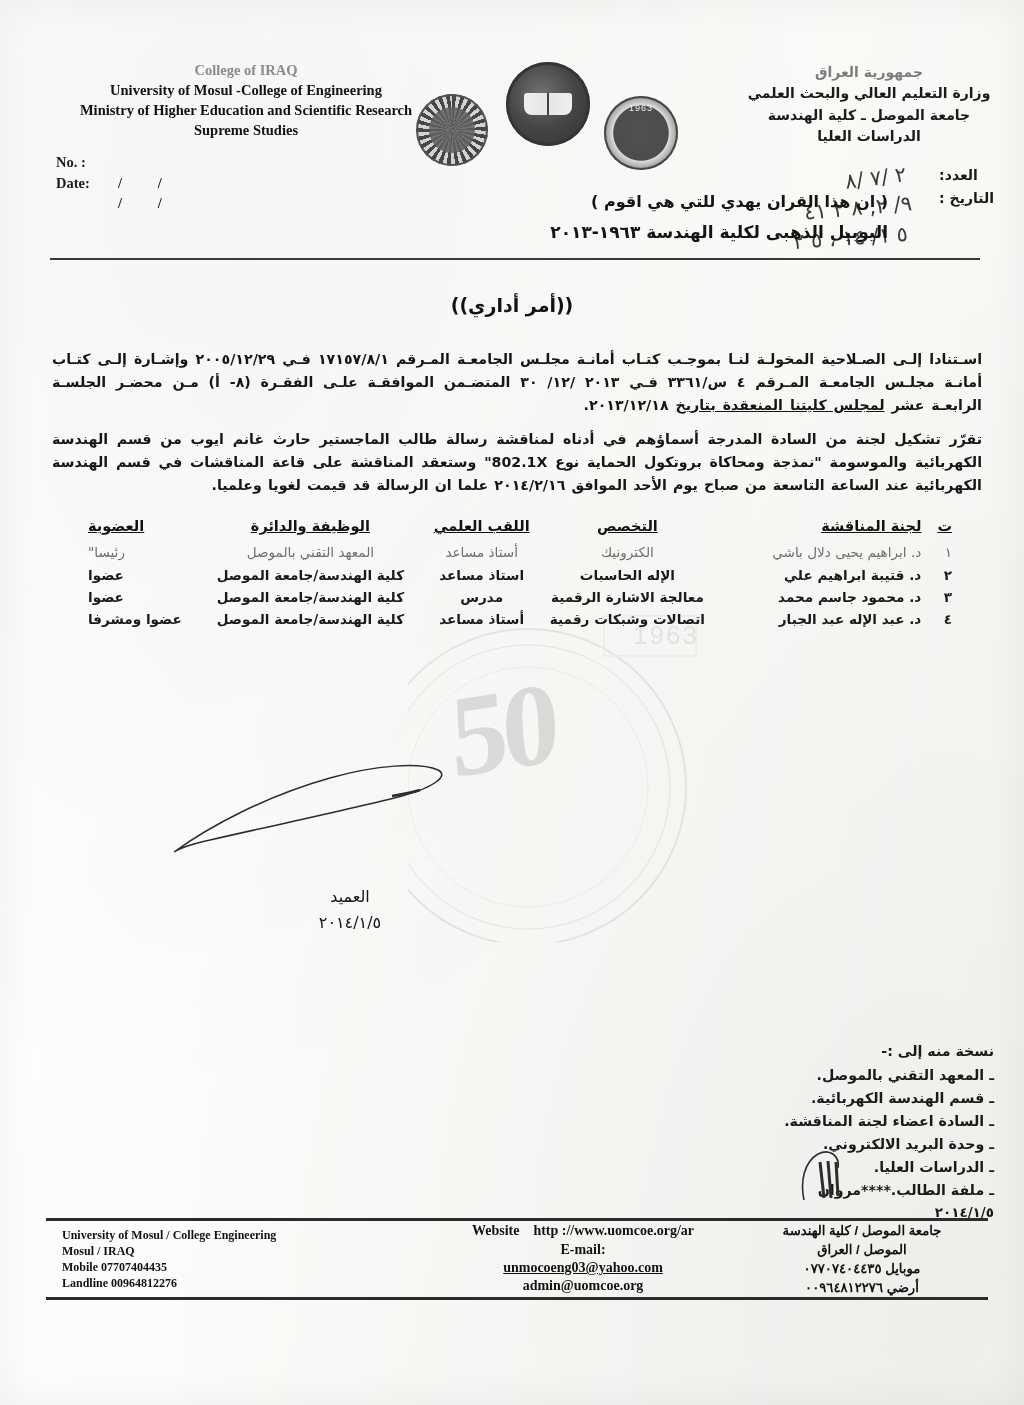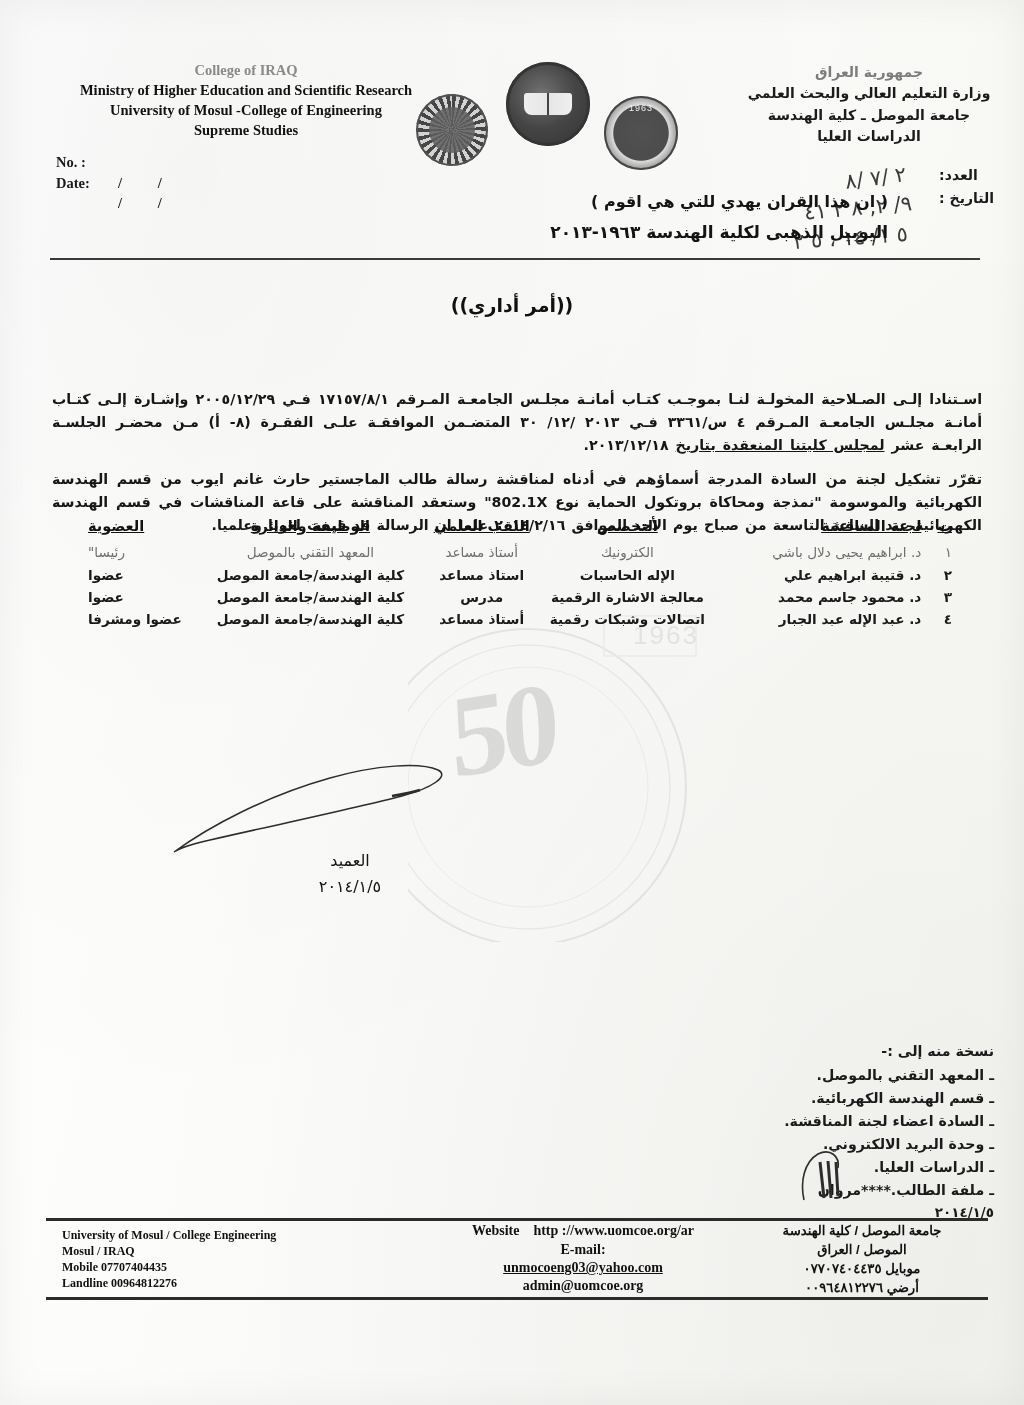--- a/index.html
+++ b/index.html
@@ -193,21 +193,20 @@
     color: #111;
   }
 
   .para {
     position: absolute;
     direction: rtl;
     text-align: justify;
     font-family: "DejaVu Sans", "Liberation Sans", sans-serif;
     font-weight: bold;
     color: #161616;
-    margin-top: 40px;
   }
   #para1 {
     left: 52px; right: 42px;
     top: 348px;
     font-size: 14.2px;
     line-height: 1.62;
     word-spacing: 2.0px;
   }
   #para2 {
     left: 52px; right: 42px;
@@ -291,21 +290,21 @@
     top: 848px;
     width: 320px;
     text-align: center;
     direction: rtl;
     font-family: "DejaVu Sans", "Liberation Sans", sans-serif;
     font-size: 17px;
     color: #141414;
     line-height: 1.62;
   }
   .sig-block .name { font-size: 18px; }
-  .sig-block .role { font-size: 16px; }
+  .sig-block .role { font-size: 16px; margin-top: 36px; }
   .sig-block .date { font-size: 16px; letter-spacing: 1px; }
 
   
   .cc {
     position: absolute;
     right: 30px;
     top: 1040px;
     direction: rtl;
     text-align: right;
     font-family: "DejaVu Sans", "Liberation Sans", sans-serif;
@@ -366,22 +365,22 @@
 </style>
 </head>
 <body>
 
 <div id="page">
 
   <div class="scan-tint"></div>
 
   <div class="hdr-en">
     <div class="faint">College of IRAQ</div>
+    <div>University of Mosul -College of Engineering</div>
     <div>Ministry of Higher Education and Scientific Research</div>
-    <div>University of Mosul -College of Engineering</div>
     <div>Supreme Studies</div>
   </div>
 
   <div class="hdr-nodate">
     <div class="row">
       <span class="lbl">No. :</span>
     </div>
     <div class="row">
       <span class="lbl">Date:</span>
       <span class="slashes">/    /</span>

